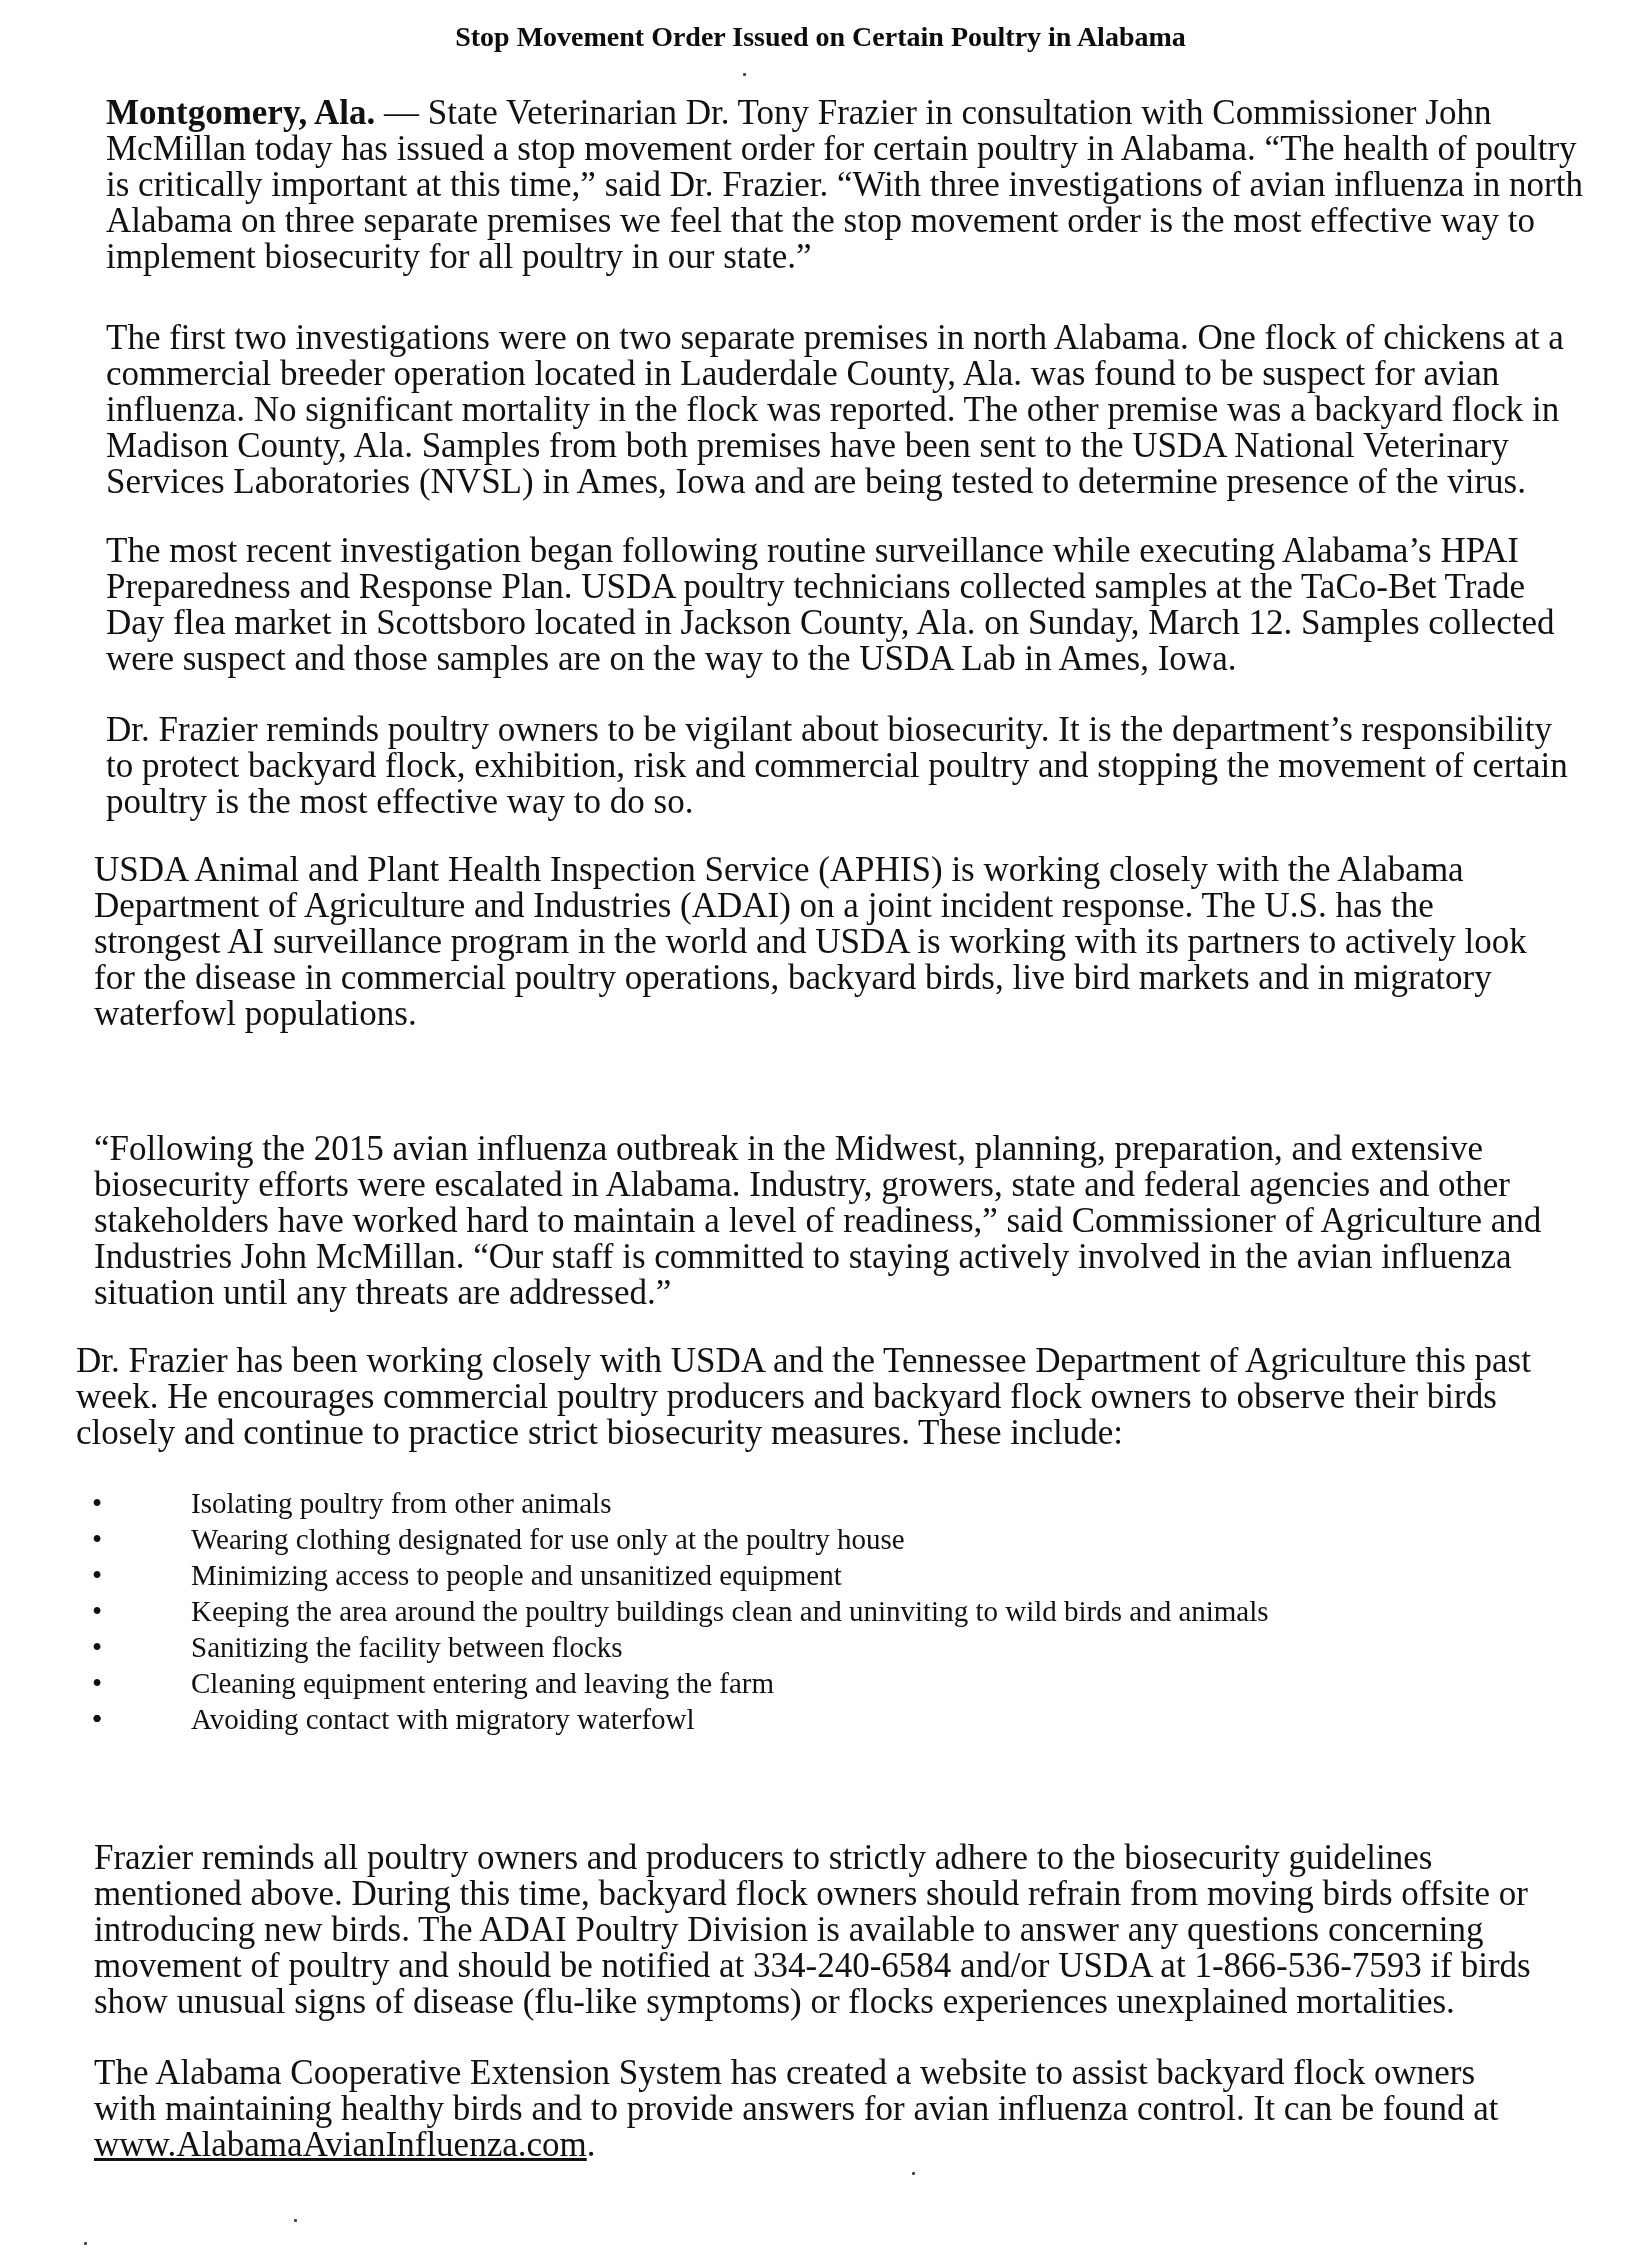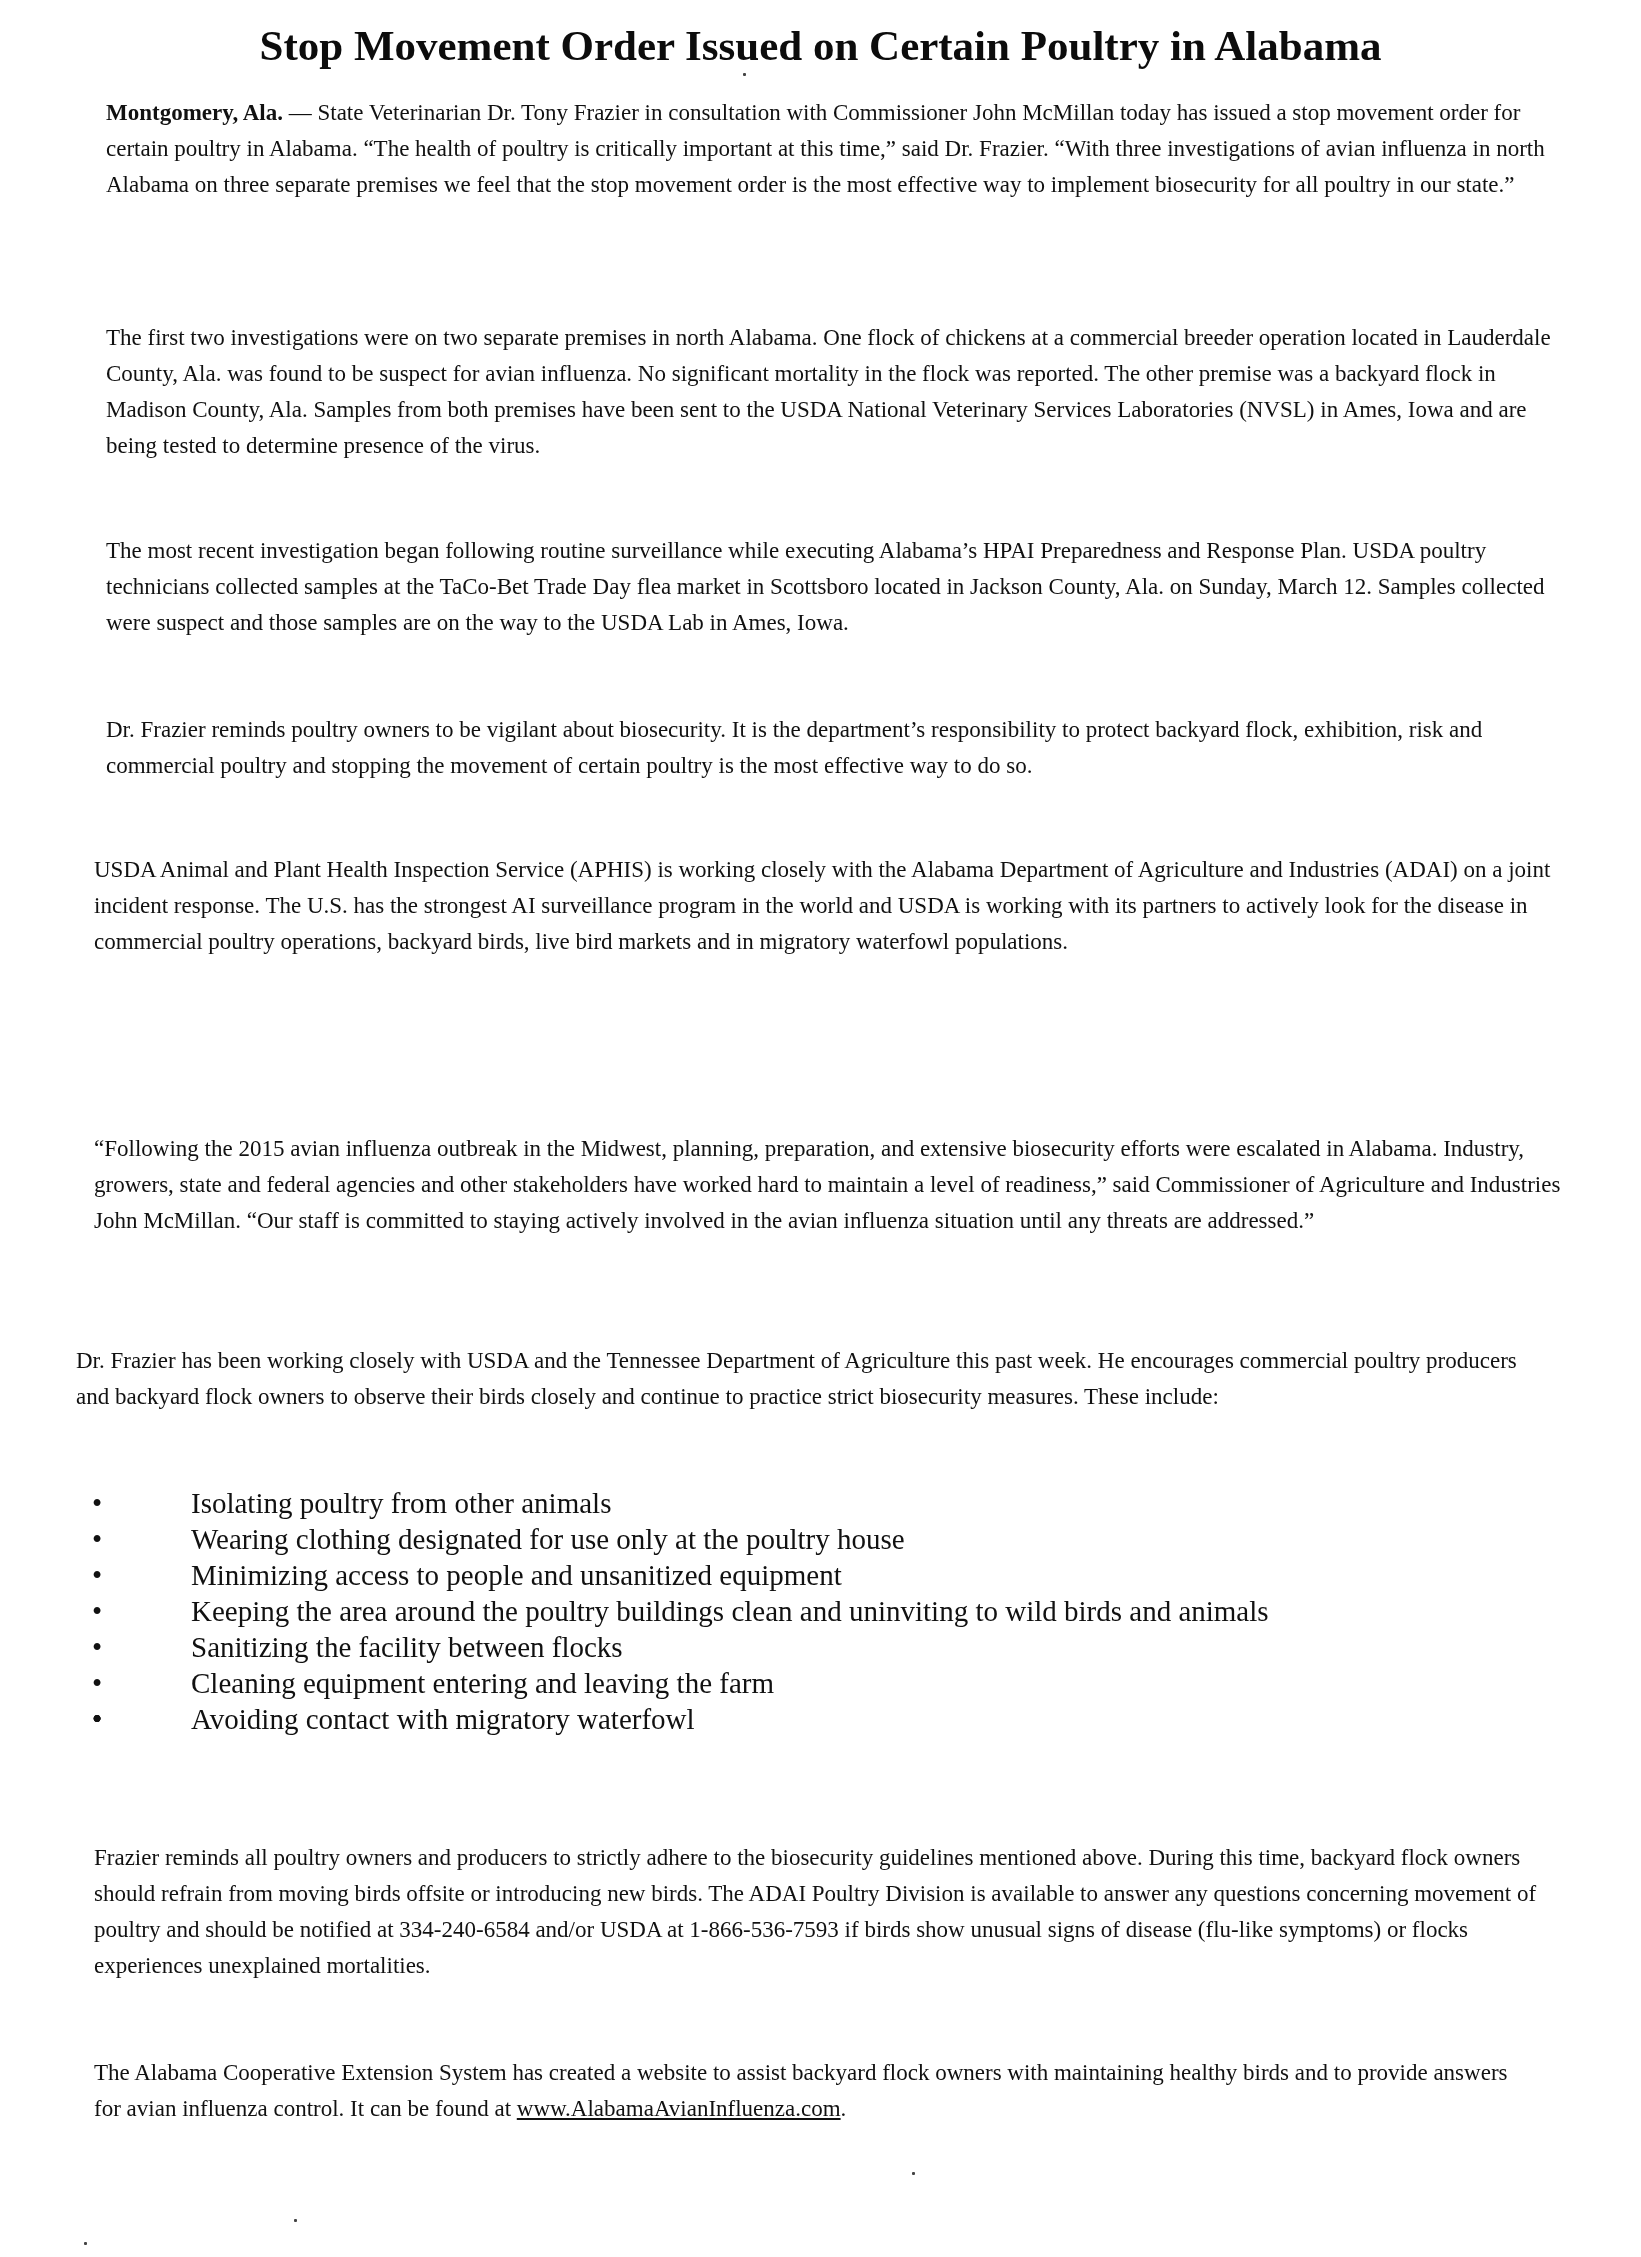--- a/index.html
+++ b/index.html
@@ -4,25 +4,25 @@
 <style>
   html, body { margin: 0; padding: 0; background: #ffffff; }
   body {
     width: 1641px; height: 2257px; position: relative; overflow: hidden;
     font-family: "Liberation Serif", "DejaVu Serif", serif;
     color: #111111;
   }
   .page { position: absolute; left: 0; top: 0; width: 1641px; height: 2257px; }
   .title {
     position: absolute; top: 21px; left: 0; width: 1641px; text-align: center;
-    font-weight: bold; font-size: 43px; letter-spacing: 0px; color: #0c0c0c;
+    font-weight: bold; font-size: 28px; letter-spacing: 0px; color: #0c0c0c;
   }
   .para {
     position: absolute; left: 106px; width: 1468px;
-    font-size: 23px; line-height: 36px; margin: 0;
+    font-size: 35px; line-height: 36px; margin: 0;
     transform-origin: left top;
   }
   .para b { font-weight: bold; }
   .bullets { position: absolute; left: 92px; top: 1485px; width: 1448px; margin: 0; padding: 0; list-style: none; }
   .bullets li { font-size: 29px; line-height: 36px; position: relative; padding-left: 99px; }
   .bullets li .dot { position: absolute; left: 0; top: 0; width: 19.3px; }
   .link { text-decoration: underline; color: #111; text-align: right; }
   .speck { position: absolute; width: 2.9px; height: 2.9px; background: #444; border-radius: 1px; }
 </style>
 </head>

